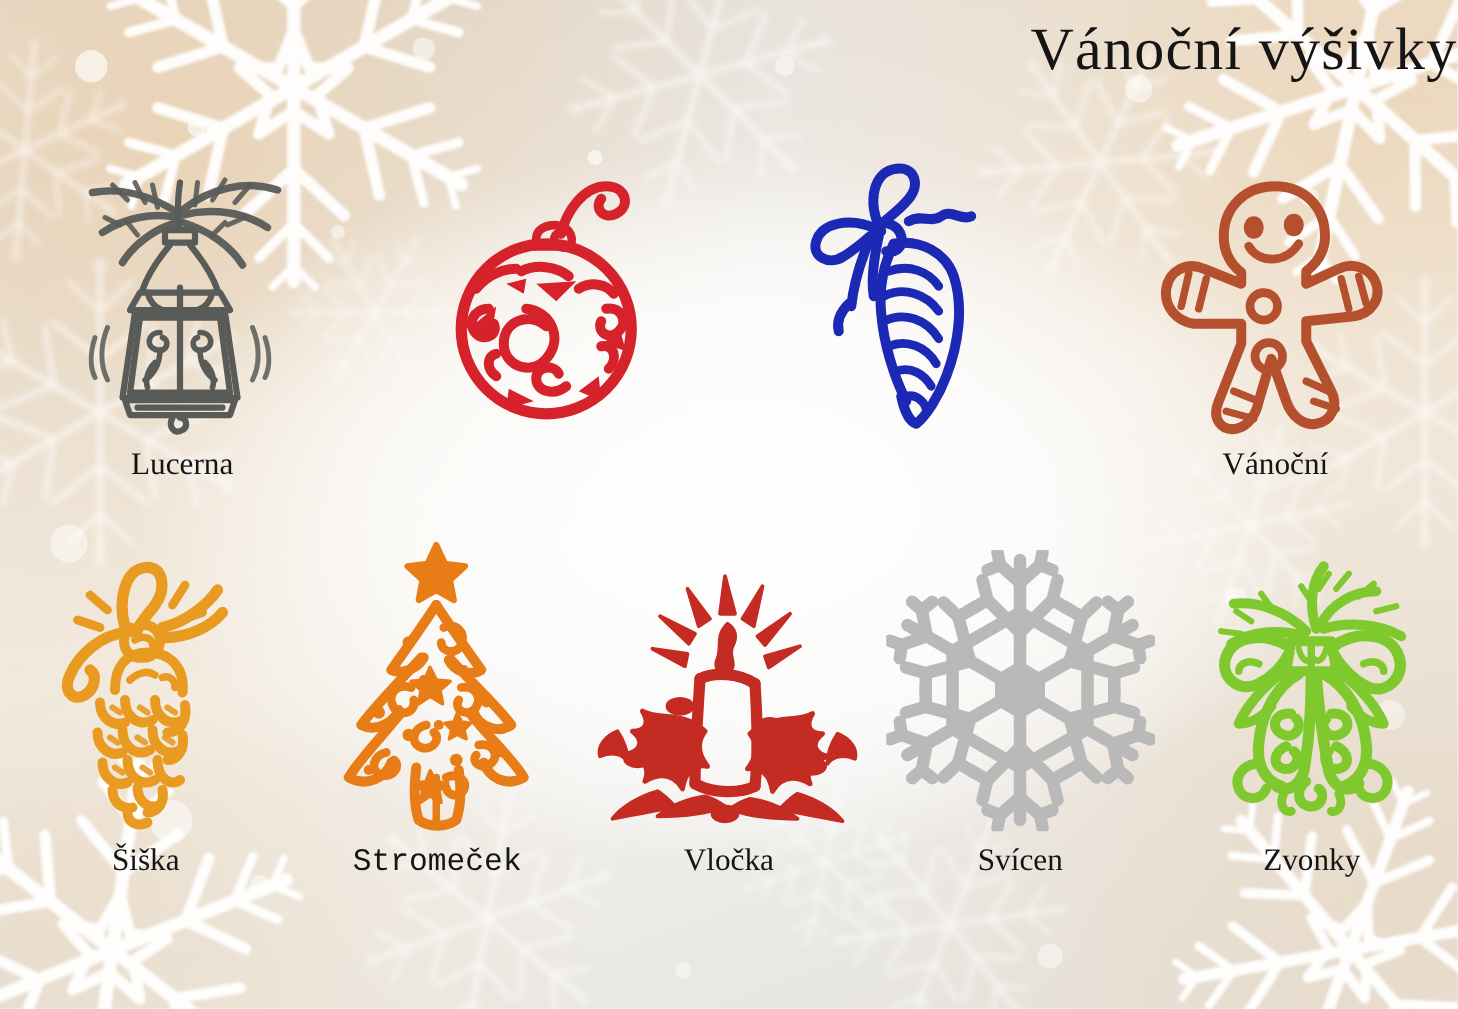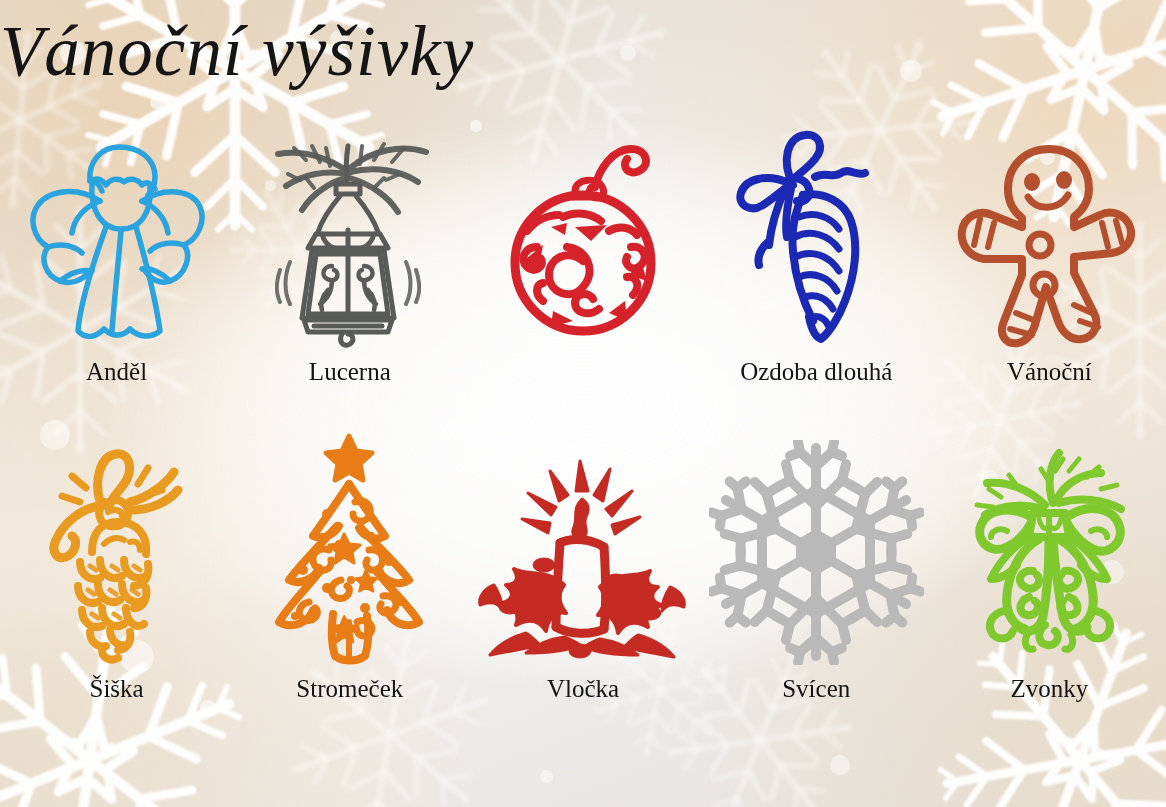--- a/index.html
+++ b/index.html
@@ -31,44 +31,43 @@
       radial-gradient(circle at 97% 86%, rgba(235,205,166,.38) 0%, rgba(235,205,166,0) 33%);
   }
   .bg-fade{
     position:absolute;inset:0;
     background:radial-gradient(ellipse 58% 50% at 50% 50%, rgba(253,253,253,.95) 0%, rgba(252,252,251,.80) 38%, rgba(250,250,249,0) 72%);
   }
   .bg-svg{position:absolute;inset:0;}
   .bokeh{position:absolute;border-radius:50%;background:rgba(255,255,255,.85);}
   
   #title{
-    position:absolute;left:0;right:0;top:16px;text-align:left;
-    font-size:71px;line-height:1;color:#151515;letter-spacing:1px;
+    position:absolute;left:0;right:0;top:16px;text-align:right;
+    font-size:48px;line-height:1;color:#151515;letter-spacing:1px;
     font-family:"Liberation Serif", serif;
-    font-style:italic;
   }
   
   .row{position:absolute;left:0;width:1166px;display:flex;}
   #row1{top:125px;height:285px;}
   #row2{top:430px;height:330px;}
   .cell{flex:1 1 0;position:relative;display:flex;flex-direction:column;align-items:center;}
   .art{position:relative;display:flex;align-items:flex-end;justify-content:center;}
   .art svg{display:block;}
   .label{
     font-family:"Liberation Serif", serif;
     font-size:25px;color:#141414;white-space:nowrap;text-align:center;
   }
   
   #row1 .art{height:225px;}
   #row1 .label{margin-top:8px;}
   #row2 .art{height:235px;}
   #row2 .label{margin-top:10px;}
   .c-andel .label{margin-top:10px;}
   .c-siska  .label{margin-top:48px;}
-  .c-strom  .label{margin-top:48px;}
+  .c-strom  .label{margin-top:48px;font-family:Liberation Mono, monospace;}
   .c-svicen .label{margin-top:60px;}
   .c-vlocka .label{margin-top:52px;}
   .c-zvonky .label{margin-top:28px;}
 </style>
 </head>
 <body>
 
 <div id="poster">
 
   <div class="bg-base"></div>
@@ -160,49 +159,20 @@
     <span class="bokeh" style="left:830px;top:755px;width:20px;height:20px;opacity:.5;"></span>
     <span class="bokeh" style="left:540px;top:770px;width:13px;height:13px;opacity:.5;"></span>
     <span class="bokeh" style="left:265px;top:180px;width:11px;height:11px;opacity:.6;"></span>
     <span class="bokeh" style="left:760px;top:300px;width:10px;height:10px;opacity:.6;"></span>
   </div>
 
   <div id="title">Vánoční výšivky</div>
 
   <div class="row" id="row1">
 
-    <div class="cell c-andel">
-      <div class="art">
-        <svg width="190" height="215" viewBox="0 0 190 215">
-          <g fill="none" stroke="#2AA3DE" stroke-width="5.5" stroke-linecap="round" stroke-linejoin="round">
-
-            <path d="M68,46 C66,26 80,12 97,12 C118,12 133,24 133,42 C133,50 130,56 126,60"></path>
-            <path d="M68,46 C74,42 80,44 84,50 C88,44 96,42 102,47 C108,42 116,44 120,50 C124,46 130,48 133,54"></path>
-
-            <path d="M70,48 C68,76 80,94 99,94 C118,94 130,78 128,52"></path>
-            <path d="M70,48 C74,46 78,50 80,56"></path>
-
-            <path d="M78,66 C56,52 28,54 16,70 C6,84 12,104 26,112 C18,122 22,140 38,146 C48,150 60,146 68,136"></path>
-            <path d="M26,112 C38,108 52,110 60,118"></path>
-            <path d="M38,146 C48,138 60,134 70,136"></path>
-            <path d="M78,66 C62,72 52,84 50,98"></path>
-
-            <path d="M120,66 C142,52 170,54 178,72 C184,86 176,104 162,110 C170,120 164,140 148,146 C138,150 128,144 122,134"></path>
-            <path d="M162,110 C150,106 136,108 128,116"></path>
-            <path d="M148,146 C140,138 128,132 120,134"></path>
-            <path d="M120,66 C134,72 144,84 146,98"></path>
-
-            <path d="M84,92 C74,120 58,168 56,196 C66,206 76,200 82,194 C90,202 100,202 108,194 C116,202 128,204 138,196 C134,166 122,120 114,92"></path>
-
-            <path d="M99,96 C96,130 92,168 90,196"></path>
-          </g>
-        </svg>
-      </div>
-      <div class="label">Anděl</div>
-    </div>
 
     <div class="cell c-lucerna">
       <div class="art">
         <svg width="180" height="220" viewBox="0 0 180 220">
           <g stroke="#585B58" fill="none" stroke-linecap="round" stroke-linejoin="round">
 
             <g stroke-width="6" opacity=".95">
               <path d="M86,40 C64,26 40,20 18,24"></path>
               <path d="M86,44 C66,40 44,44 26,56"></path>
               <path d="M86,48 C70,52 52,64 42,80"></path>
@@ -317,21 +287,20 @@
               <path d="M70,92 C86,86 102,92 110,104"></path>
               <path d="M66,112 C82,104 100,110 110,124"></path>
               <path d="M66,132 C82,124 100,130 110,146"></path>
               <path d="M70,152 C84,146 100,152 108,166"></path>
               <path d="M76,172 C88,168 98,174 104,184"></path>
               <path d="M84,192 C92,190 98,196 100,202"></path>
             </g>
           </g>
         </svg>
       </div>
-      <div class="label">Ozdoba dlouhá</div>
     </div>
 
     <div class="cell c-pernicek">
       <div class="art">
         <svg width="195" height="215" viewBox="0 0 195 215">
           <g stroke="#B5502E" fill="none" stroke-width="8" stroke-linecap="round" stroke-linejoin="round">
 
             <path d="M97,14
                      C73,14 56,31 56,54
                      C56,66 61,76 70,83

